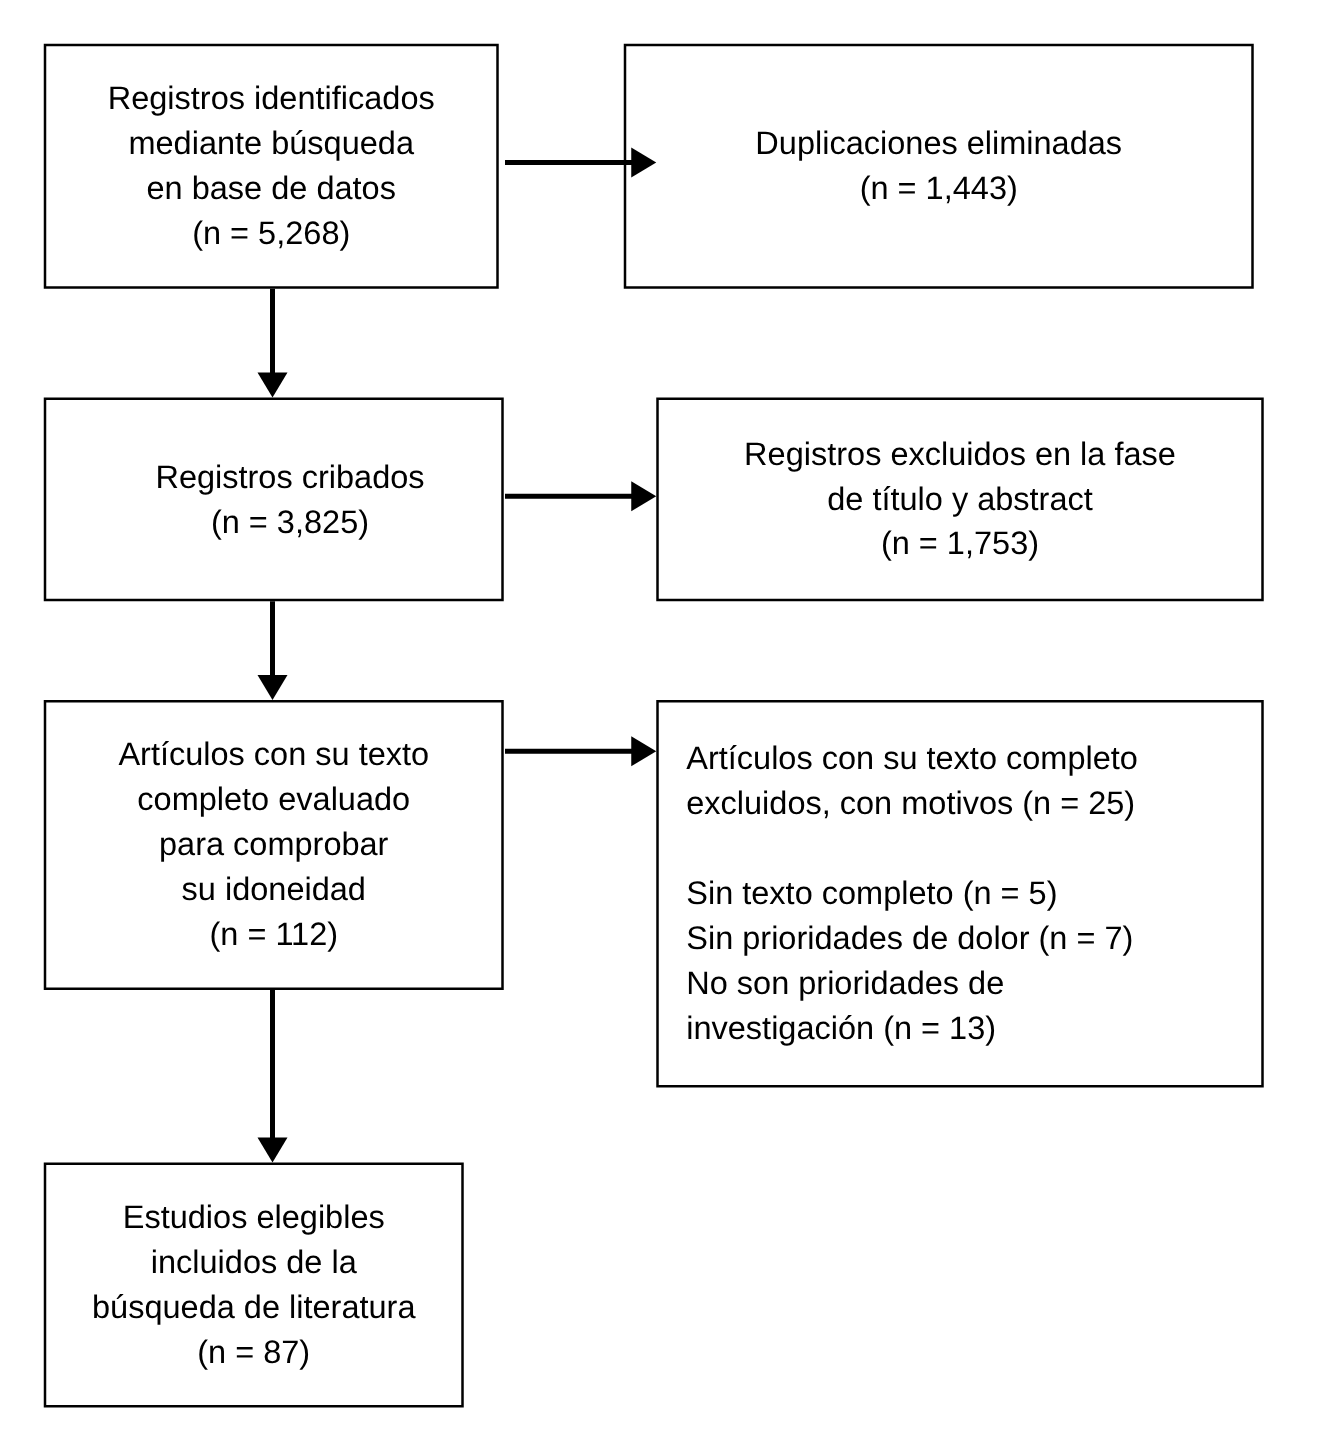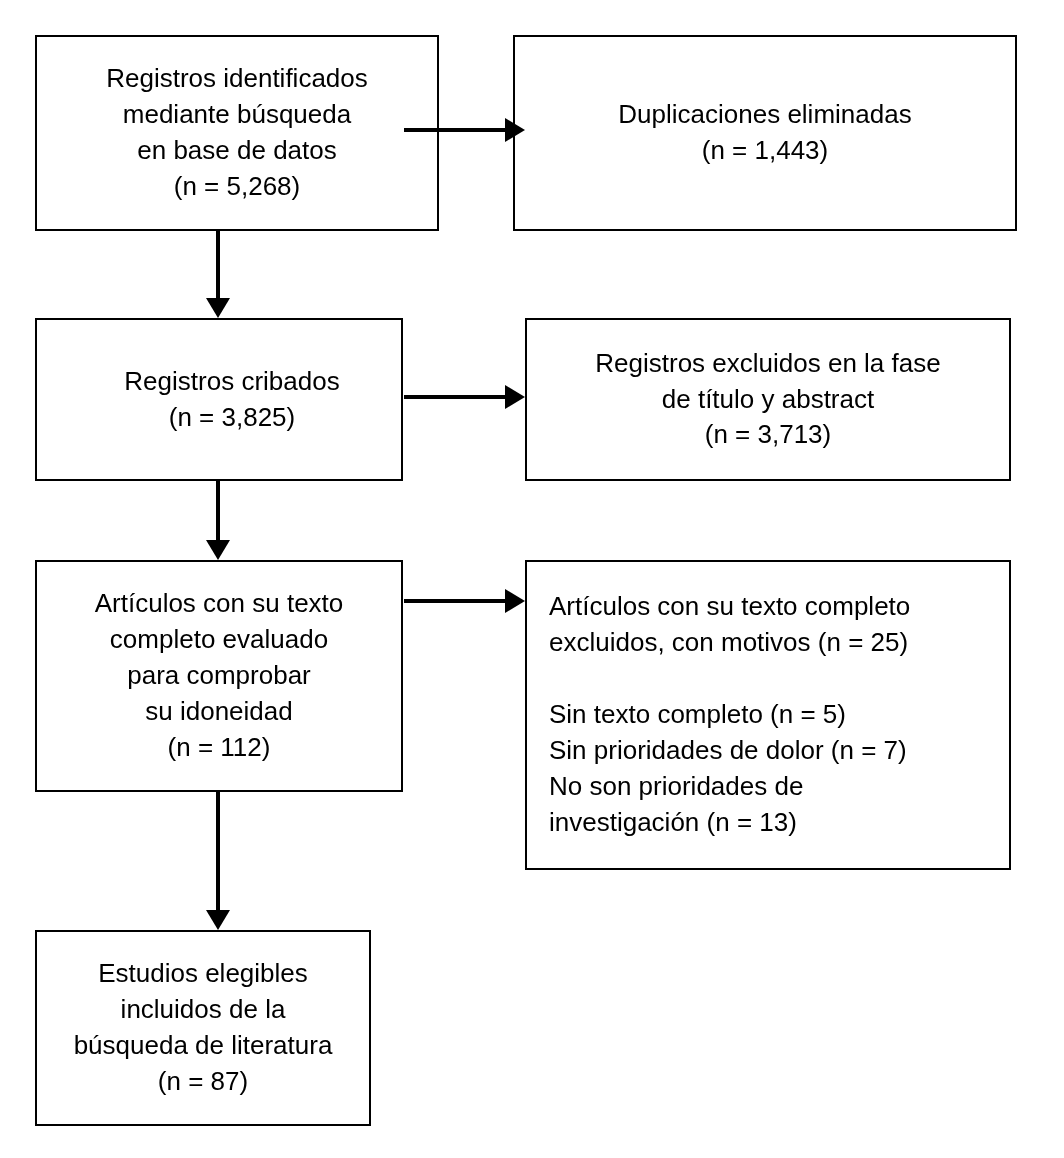--- a/index.html
+++ b/index.html
@@ -30,22 +30,22 @@
     white-space: pre-line;
     padding: 10px 14px;
   }
   .box.left-align {
     justify-content: flex-start;
     text-align: left;
     padding-left: 22px;
     padding-right: 3px;
   }
   
-  .b-identified { left: 35px;  top: 35px;  width: 404px; height: 196px; }
-  .b-duplicates { left: 513px; top: 35px;  width: 504px; height: 196px; }
+  .b-identified { left: 35px;  top: 35px;  width: 364px; height: 196px; }
+  .b-duplicates { left: 499px; top: 35px;  width: 504px; height: 196px; }
   .b-screened   { left: 35px;  top: 318px; width: 368px; height: 163px; padding-left: 40px; }
   .b-excl-title { left: 525px; top: 318px; width: 486px; height: 163px; }
   .b-fulltext   { left: 35px;  top: 560px; width: 368px; height: 232px; }
   .b-excl-full  { left: 525px; top: 560px; width: 486px; height: 310px; }
   .b-included   { left: 35px;  top: 930px; width: 336px; height: 196px; }
 
   
   .arrow-h {
     position: absolute;
     height: 4px;
@@ -96,21 +96,21 @@
 (n = 5,268)</div>
 
   <div class="box b-duplicates">Duplicaciones eliminadas
 (n = 1,443)</div>
 
   <div class="box b-screened">Registros cribados
 (n = 3,825)</div>
 
   <div class="box b-excl-title">Registros excluidos en la fase
 de título y abstract
-(n = 3,713)</div>
+(n = 1,753)</div>
 
   <div class="box b-fulltext">Artículos con su texto
 completo evaluado
 para comprobar
 su idoneidad
 (n = 112)</div>
 
   <div class="box b-excl-full left-align">Artículos con su texto completo
 excluidos, con motivos (n = 25)
 

